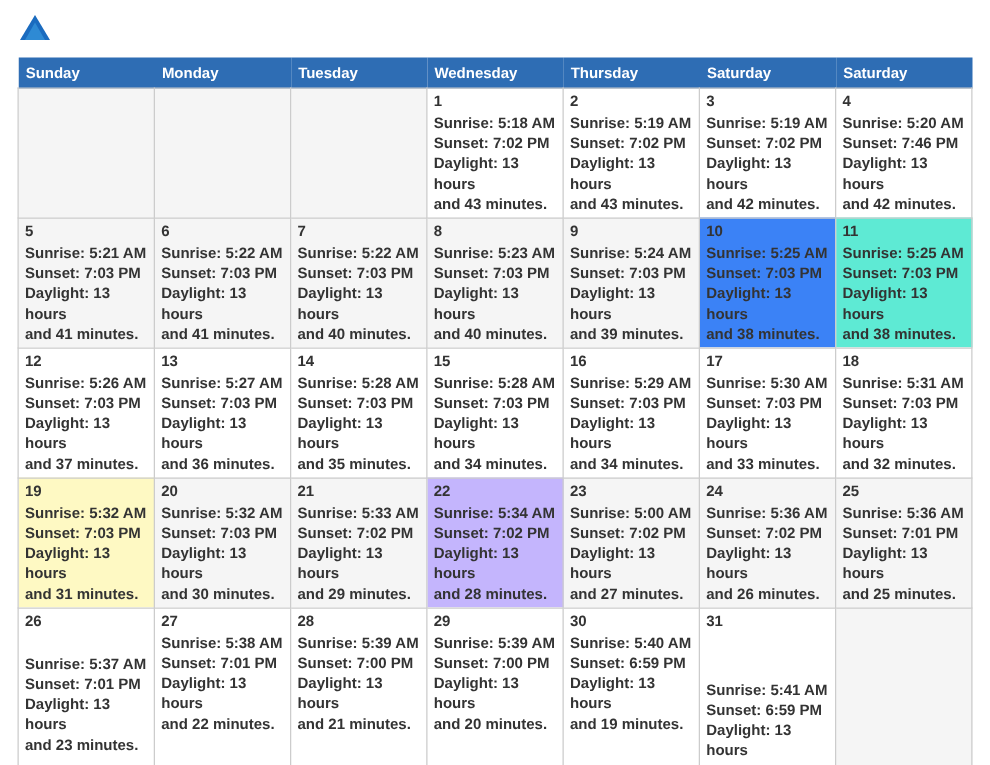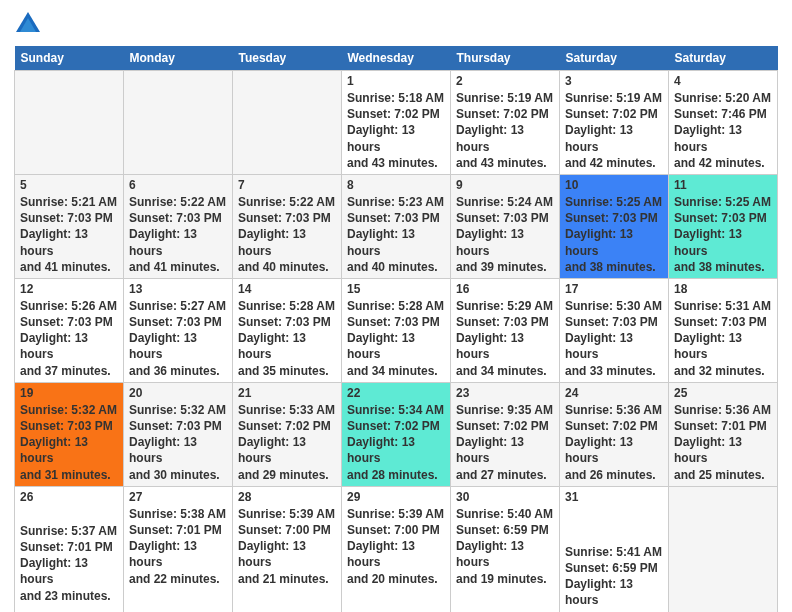--- a/index.html
+++ b/index.html
@@ -260,51 +260,51 @@
           </td>
           <td>
             <div class="day-num">18</div>
             <div class="day-info" style="white-space: pre-line;">Sunrise: 5:31 AM
 Sunset: 7:03 PM
 Daylight: 13 hours
 and 32 minutes.</div>
           </td>
         </tr>
         <tr>
-          <td style="background: #f97316;">
+          <td style="background: #fef9c3;">
             <div class="day-num">19</div>
             <div class="day-info" style="white-space: pre-line;">Sunrise: 5:32 AM
 Sunset: 7:03 PM
 Daylight: 13 hours
 and 31 minutes.</div>
           </td>
           <td style="background: rgb(245, 245, 245);">
             <div class="day-num">20</div>
             <div class="day-info" style="white-space: pre-line;">Sunrise: 5:32 AM
 Sunset: 7:03 PM
 Daylight: 13 hours
 and 30 minutes.</div>
           </td>
           <td style="background: rgb(245, 245, 245);">
             <div class="day-num">21</div>
             <div class="day-info" style="white-space: pre-line;">Sunrise: 5:33 AM
 Sunset: 7:02 PM
 Daylight: 13 hours
 and 29 minutes.</div>
           </td>
-          <td style="background: #5eead4;">
+          <td style="background: #c4b5fd;">
             <div class="day-num">22</div>
             <div class="day-info" style="white-space: pre-line;">Sunrise: 5:34 AM
 Sunset: 7:02 PM
 Daylight: 13 hours
 and 28 minutes.</div>
           </td>
           <td style="background: rgb(245, 245, 245);">
             <div class="day-num">23</div>
-            <div class="day-info" style="white-space: pre-line;">Sunrise: 9:35 AM
+            <div class="day-info" style="white-space: pre-line;">Sunrise: 5:00 AM
 Sunset: 7:02 PM
 Daylight: 13 hours
 and 27 minutes.</div>
           </td>
           <td style="background: rgb(245, 245, 245);">
             <div class="day-num">24</div>
             <div class="day-info" style="white-space: pre-line;">Sunrise: 5:36 AM
 Sunset: 7:02 PM
 Daylight: 13 hours
 and 26 minutes.</div>

